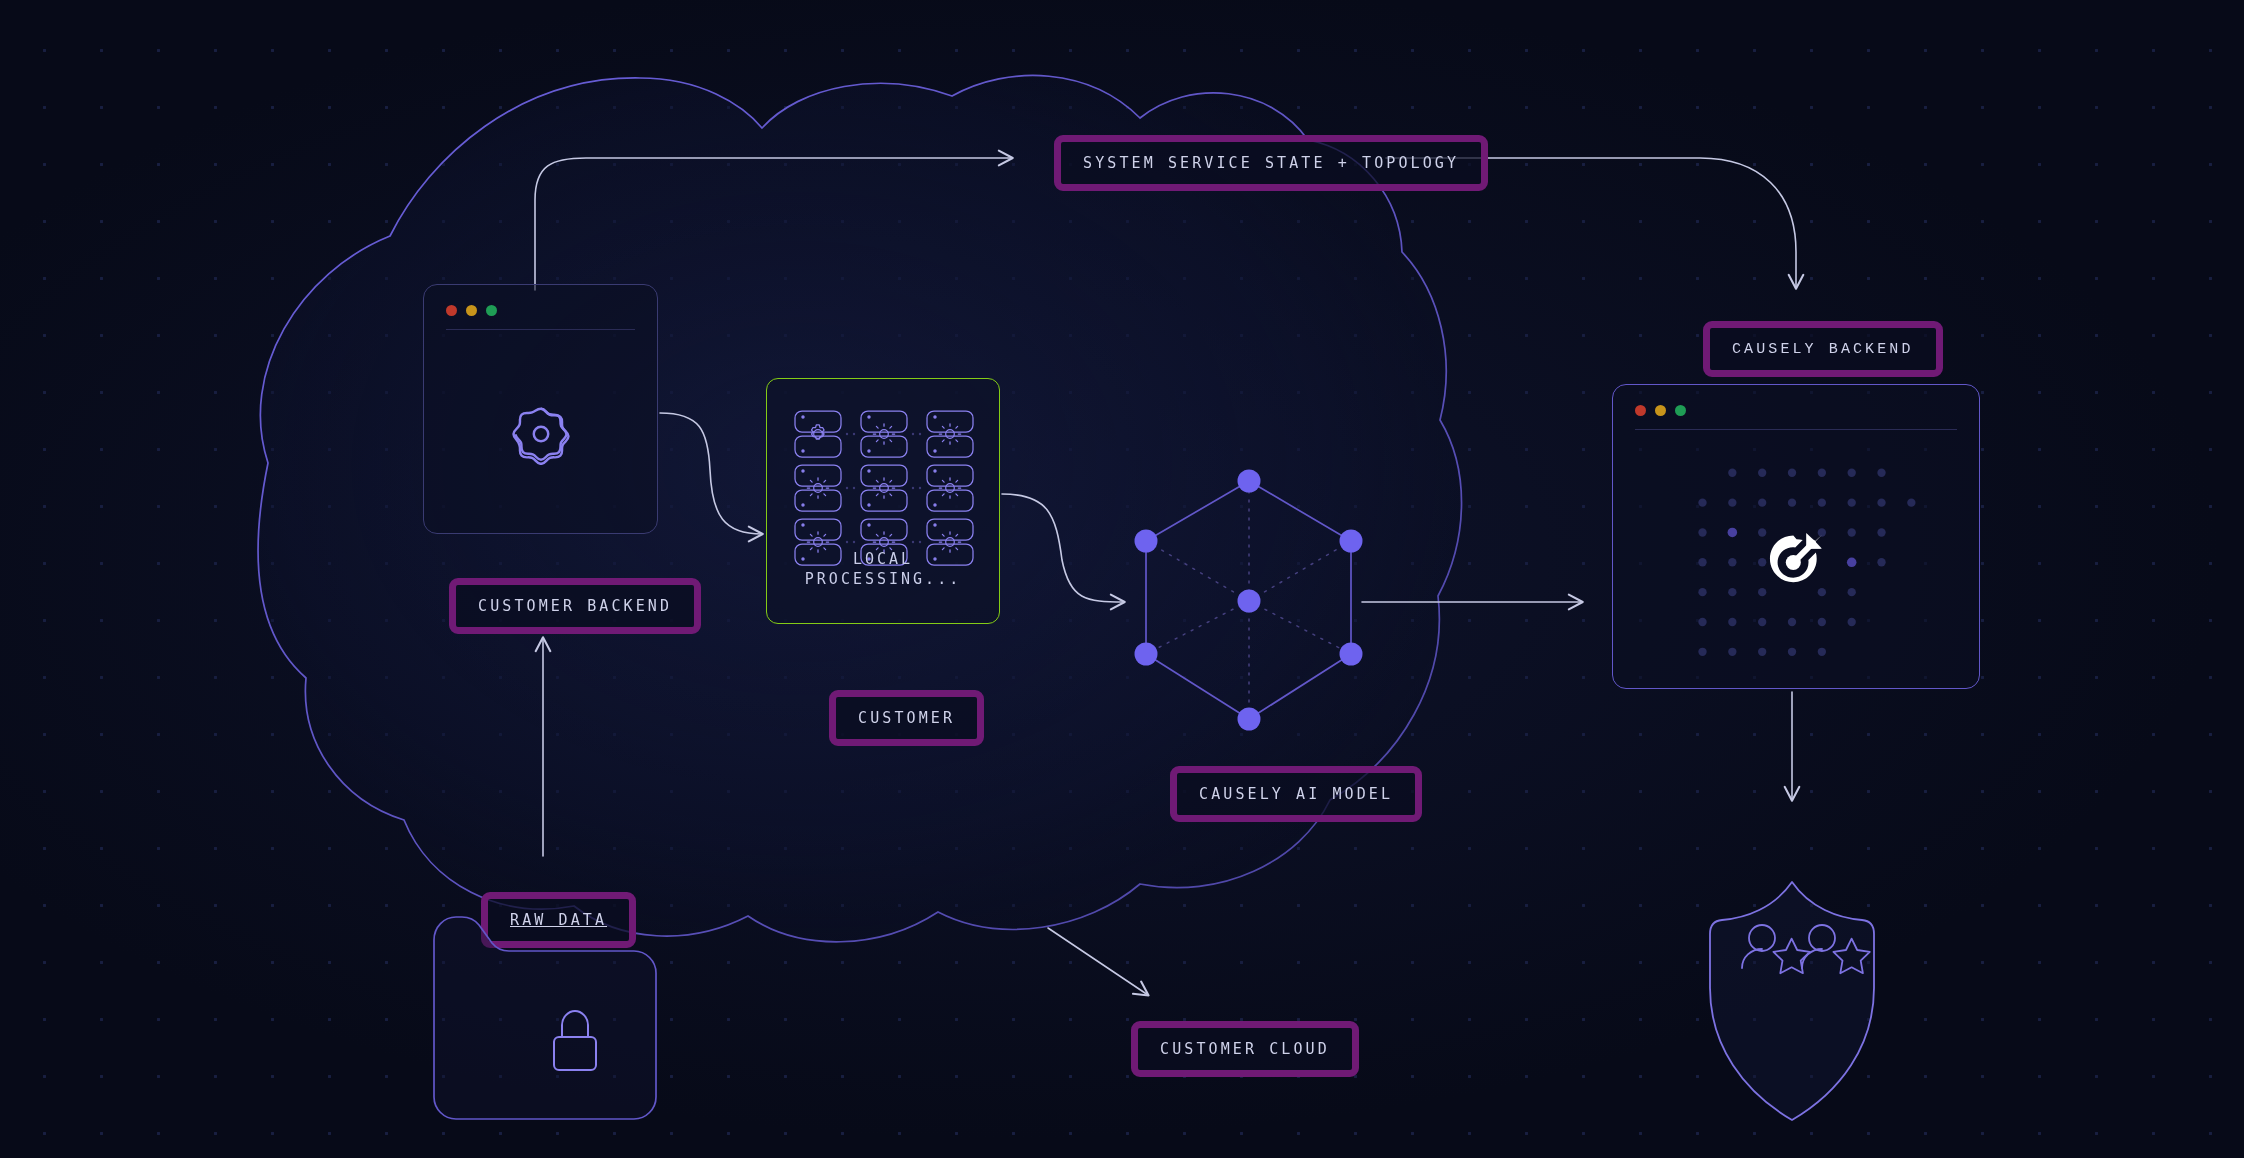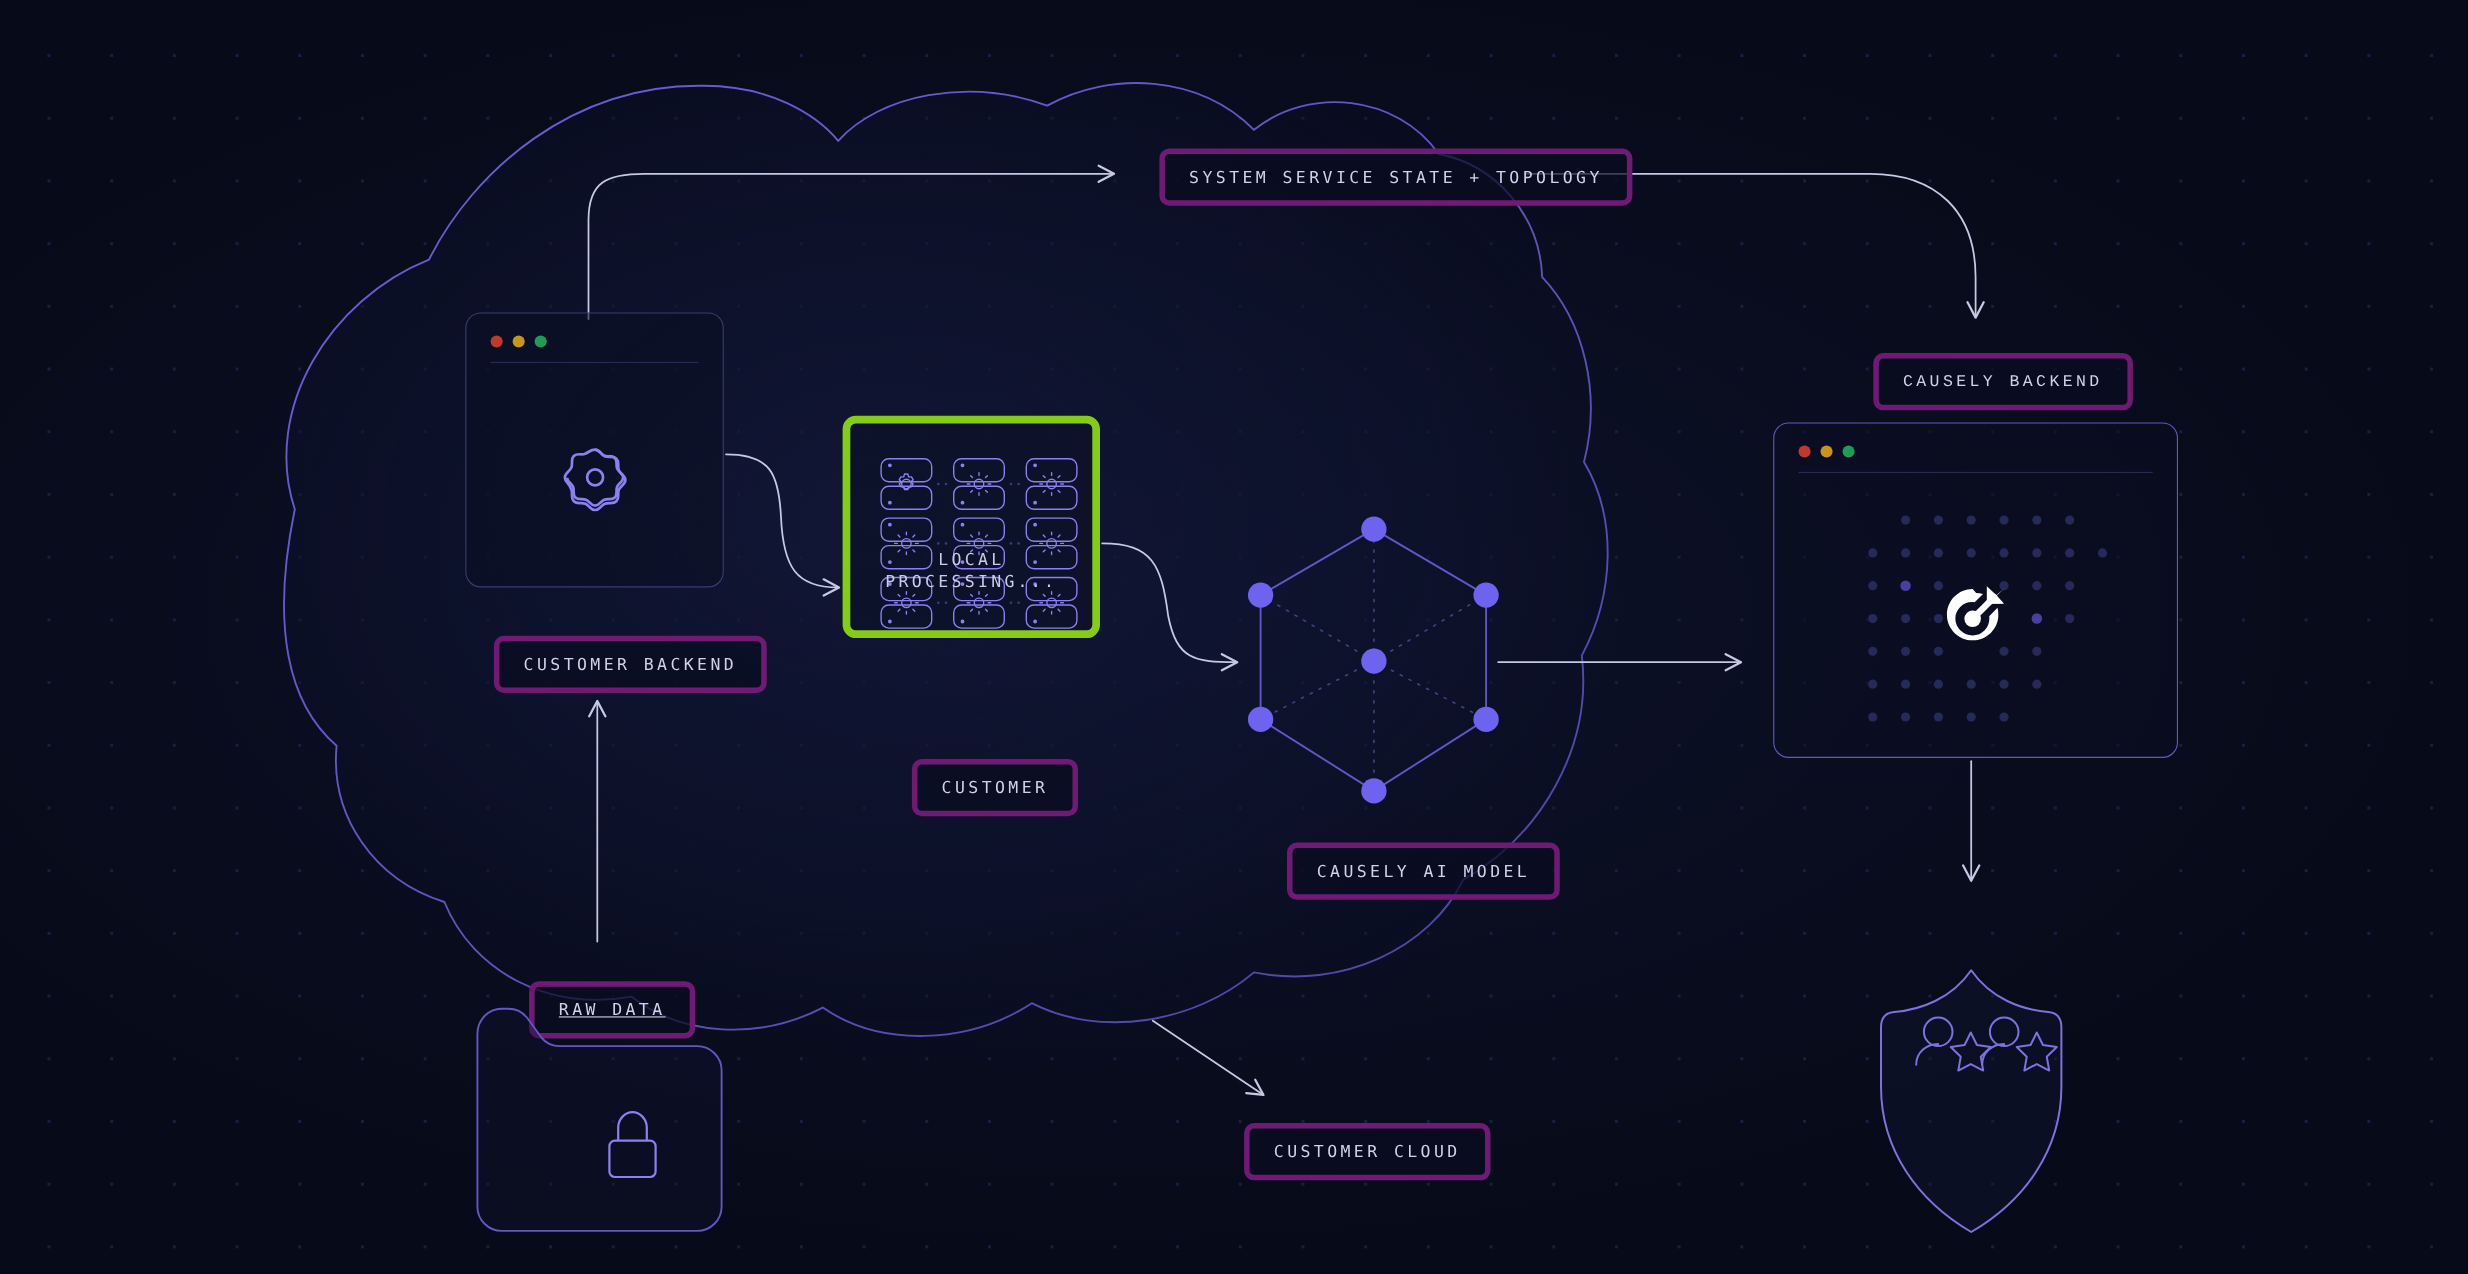--- a/index.html
+++ b/index.html
@@ -25,21 +25,21 @@
   }
   #vignette{
     position:absolute;inset:0;
     background:radial-gradient(ellipse 75% 70% at 45% 48%, rgba(20,26,60,.55) 0%, rgba(7,10,24,0) 72%);
     pointer-events:none;
   }
   svg.layer{position:absolute;inset:0;width:2244px;height:1158px;overflow:visible;}
   
   .pill{
     position:absolute;
-    border:5px solid #701a75;
+    border:7px solid #701a75;
     border-radius:9px;
     background:rgba(10,13,32,.72);
     color:#cfd2ea;
     font-size:15px;
     letter-spacing:3.1px;
     line-height:1;
     padding:14px 22px 13px 22px;
     white-space:nowrap;
     box-sizing:border-box;
     text-align:center;
@@ -142,21 +142,21 @@
       <svg width="62" height="62" viewBox="0 0 48 48">
         <path fill="none" stroke="#8b81f0" stroke-width="1.9" stroke-linejoin="round" d="M24 7.5c3.1 0 3.7 3.1 6.4 4.2 2.7 1.1 5.3-.6 7.5 1.6s.5 4.8 1.6 7.5c1.1 2.7 4.2 3.3 4.2 6.4s-3.1 3.7-4.2 6.4c-1.1 2.7.6 5.3-1.6 7.5s-4.8.5-7.5 1.6c-2.7 1.1-3.3 4.2-6.4 4.2s-3.7-3.1-6.4-4.2c-2.7-1.1-5.3.6-7.5-1.6s-.5-4.8-1.6-7.5C7.4 30.9 4.3 30.3 4.3 27.2" transform="translate(0,-3) scale(1)"></path>
         <path fill="none" stroke="#8b81f0" stroke-width="1.9" stroke-linejoin="round" stroke-linecap="round" d="M24 4.5c3.3 0 4.0 3.4 6.9 4.6 2.9 1.2 5.8-.7 8.1 1.7 2.4 2.4.5 5.2 1.7 8.1 1.2 2.9 4.6 3.6 4.6 6.9s-3.4 4.0-4.6 6.9c-1.2 2.9.7 5.8-1.7 8.1-2.4 2.4-5.2.5-8.1 1.7-2.9 1.2-3.6 4.6-6.9 4.6s-4.0-3.4-6.9-4.6c-2.9-1.2-5.8.7-8.1-1.7-2.4-2.4-.5-5.2-1.7-8.1C6.1 28 2.7 27.3 2.7 24s3.4-4.0 4.6-6.9c1.2-2.9-.7-5.8 1.7-8.1 2.4-2.4 5.2-.5 8.1-1.7C20 6.1 20.7 4.5 24 4.5Z"></path>
         <circle cx="24" cy="24" r="5.6" fill="none" stroke="#8b81f0" stroke-width="1.9"></circle>
       </svg>
     </div>
   </div>
 
   <div class="pill" style="left:449px;top:578px;">CUSTOMER BACKEND</div>
 
-  <div style="position:absolute;left:766px;top:378px;width:234px;height:202px;border:7px solid #84cc16;border-radius:12px;background:rgba(12,16,38,.6);box-sizing:border-box;">
+  <div style="position:absolute;left:766px;top:378px;width:234px;height:246px;border:1px solid #84cc16;border-radius:12px;background:rgba(12,16,38,.6);box-sizing:border-box;">
     <svg width="234" height="185" viewBox="0 0 234 185" style="position:absolute;left:0;top:10px;">
       <g fill="none" stroke="#8b81f0" stroke-width="1.25" stroke-linejoin="round">
 
         <g transform="translate(28,22)">
           <rect x="0" y="0" width="46" height="21" rx="7"></rect>
             <rect x="0" y="25" width="46" height="21" rx="7"></rect>
           <circle cx="8" cy="6" r="1.1" fill="#8b81f0"></circle>
             <circle cx="8" cy="40" r="1.1" fill="#8b81f0"></circle>
           <path d="M23 12.5 l2.6 0 .7-2.6 3.0 0 .7 2.6 2.6 0 1.5 2.6-1.9 1.9 1.9 1.9-1.5 2.6-2.6 0-.7 2.6-3.0 0-.7-2.6-2.6 0-1.5-2.6 1.9-1.9-1.9-1.9z" transform="translate(-5,4)"></path>
           <circle cx="23" cy="23" r="4.3"></circle>

